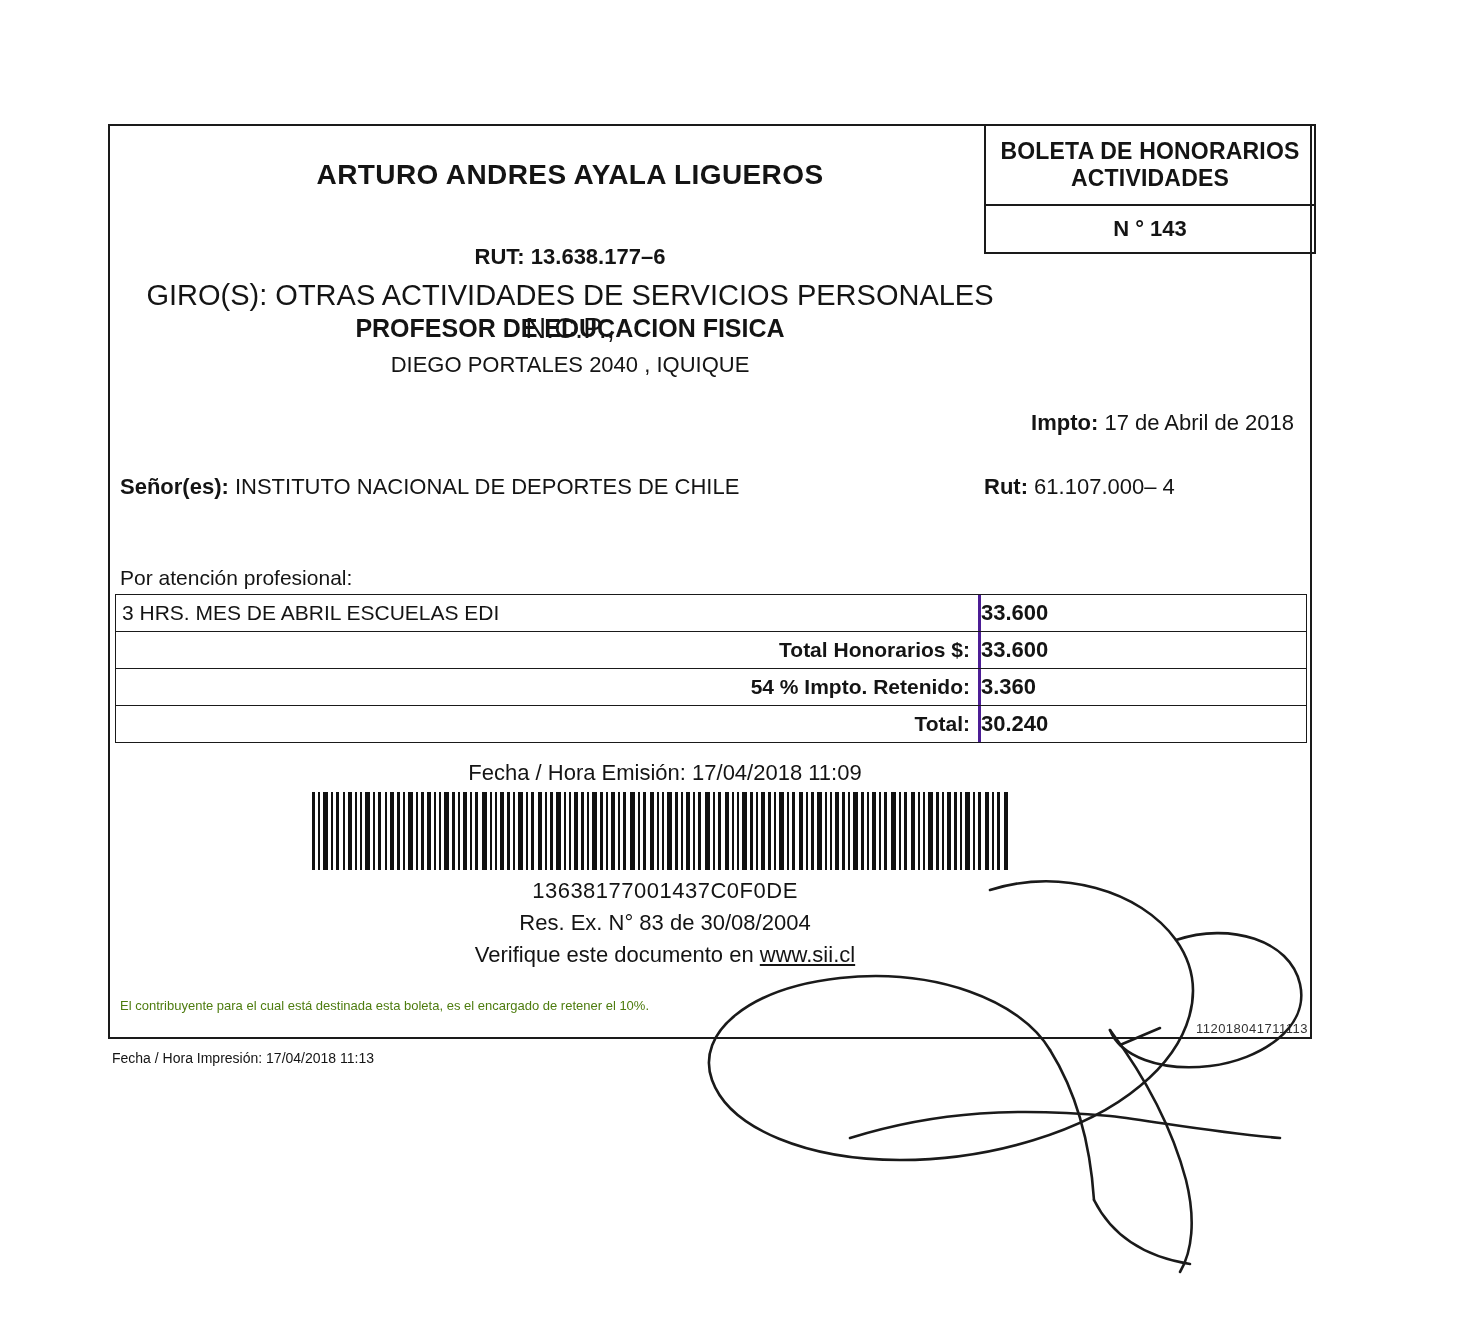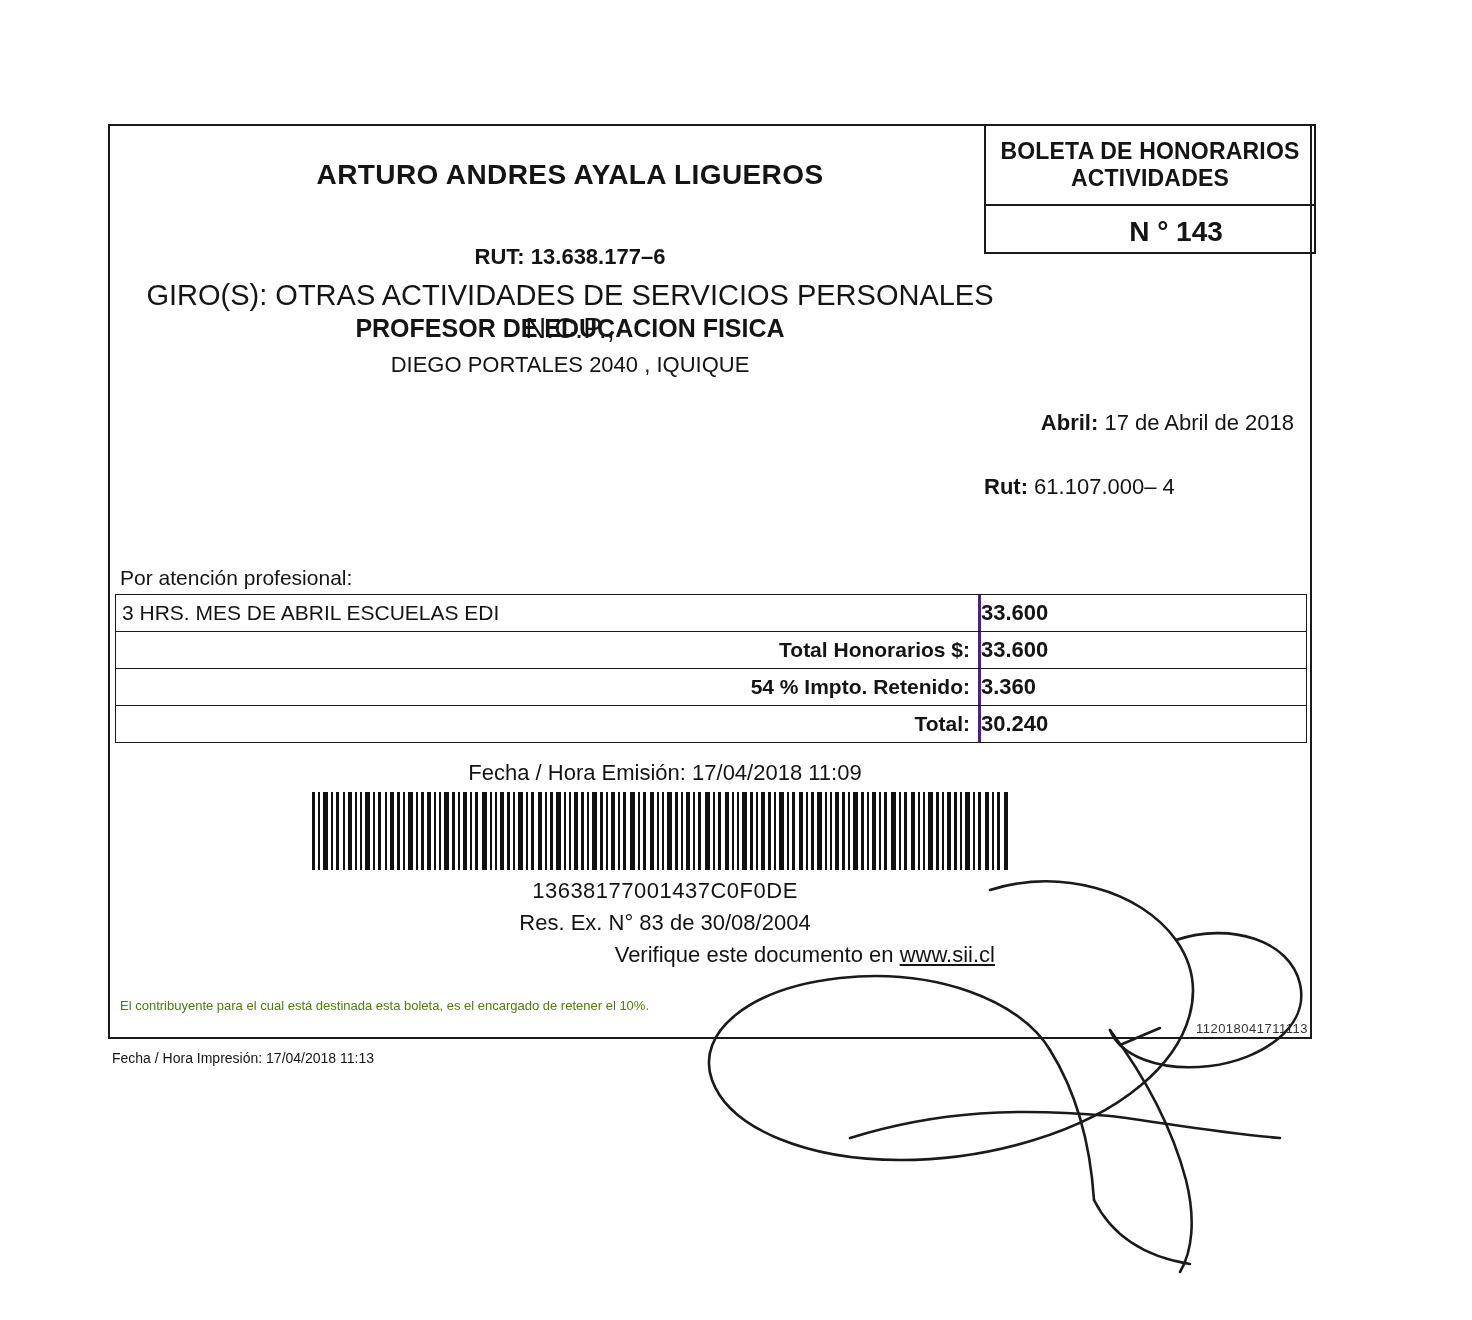--- a/index.html
+++ b/index.html
@@ -57,23 +57,22 @@
     left: 0;
     top: 78px;
     width: 100%;
     border-top: 2px solid #1a1a1a;
   }
   .header-box .hb-number {
     position: absolute;
     left: 0;
     top: 90px;
     width: 100%;
-    font-size: 28px;
-    font-weight: bold;
-    padding-left: 26px;
+    font-size: 22px;
+    font-weight: bold;
   }
 
   .name {
     position: absolute;
     left: 60px;
     top: 33px;
     width: 800px;
     text-align: center;
     font-size: 28px;
     font-weight: bold;
@@ -224,21 +223,21 @@
     top: 784px;
     width: 660px;
     text-align: center;
     font-size: 22px;
   }
   .verifique {
     position: absolute;
     left: 225px;
     top: 816px;
     width: 660px;
-    text-align: right;
+    text-align: center;
     font-size: 22px;
   }
   .verifique .url {
     text-decoration: underline;
   }
 
   .legal {
     position: absolute;
     left: 10px;
     top: 872px;
@@ -284,24 +283,28 @@
       <div class="hb-number">N ° 143</div>
     </div>
 
     <div class="name">ARTURO ANDRES AYALA LIGUEROS</div>
     <div class="rut-line">RUT: 13.638.177–6</div>
     <div class="giro-line">GIRO(S): OTRAS ACTIVIDADES DE SERVICIOS PERSONALES N.C.P.,</div>
     <div class="profesion-line">PROFESOR DE EDUCACION FISICA</div>
     <div class="direccion-line">DIEGO PORTALES 2040 , IQUIQUE</div>
 
     <div class="fecha-line">
-      <b>Abril:</b>
+      <b>Impto:</b>
       <span>17 de Abril de 2018</span>
     </div>
 
+    <div class="senor-line">
+      <b>Señor(es):</b>
+      <span>INSTITUTO NACIONAL DE DEPORTES DE CHILE</span>
+    </div>
     <div class="rut-receptor">
       <b>Rut:</b>
       <span>61.107.000– 4</span>
     </div>
 
     <div class="por-atencion">Por atención profesional:</div>
 
     <div class="detail">
       <div class="row">
         <div class="desc">3 HRS. MES DE ABRIL ESCUELAS EDI</div>

